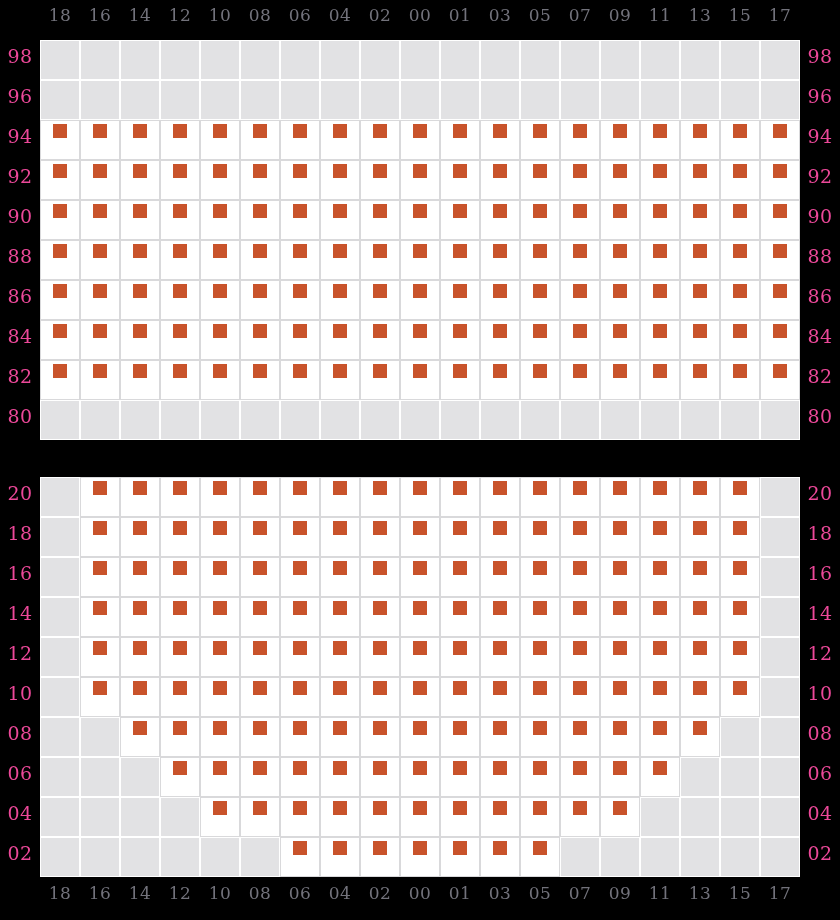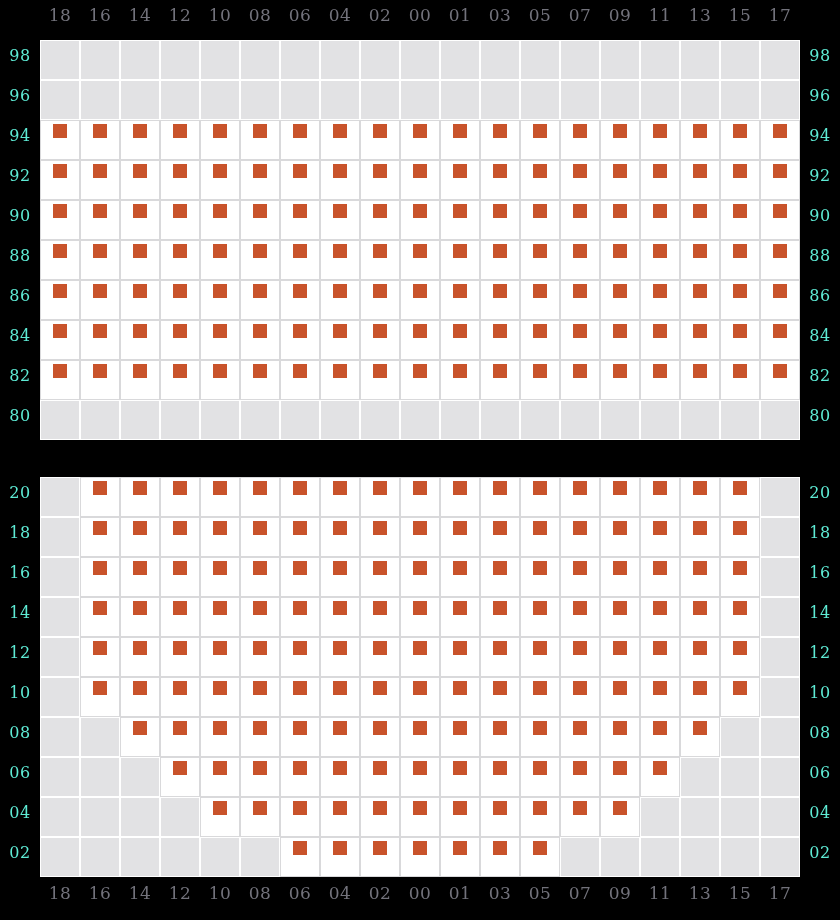--- a/index.html
+++ b/index.html
@@ -48,22 +48,22 @@
     display: flex;
     flex-direction: column;
   }
   .rlabel {
     height: 40px;
     display: flex;
     justify-content: center;
     padding-top: 6px;
     line-height: 20px;
     box-sizing: border-box;
-    color: #5eead4;
-    font-size: 16px;
+    color: #ec4899;
+    font-size: 19px;
     letter-spacing: 0.5px;
   }
   .grid {
     width: 760px;
     height: 400px;
     display: grid;
     grid-template-columns: repeat(19, 40px);
     grid-auto-rows: 40px;
   }
   .cell {

